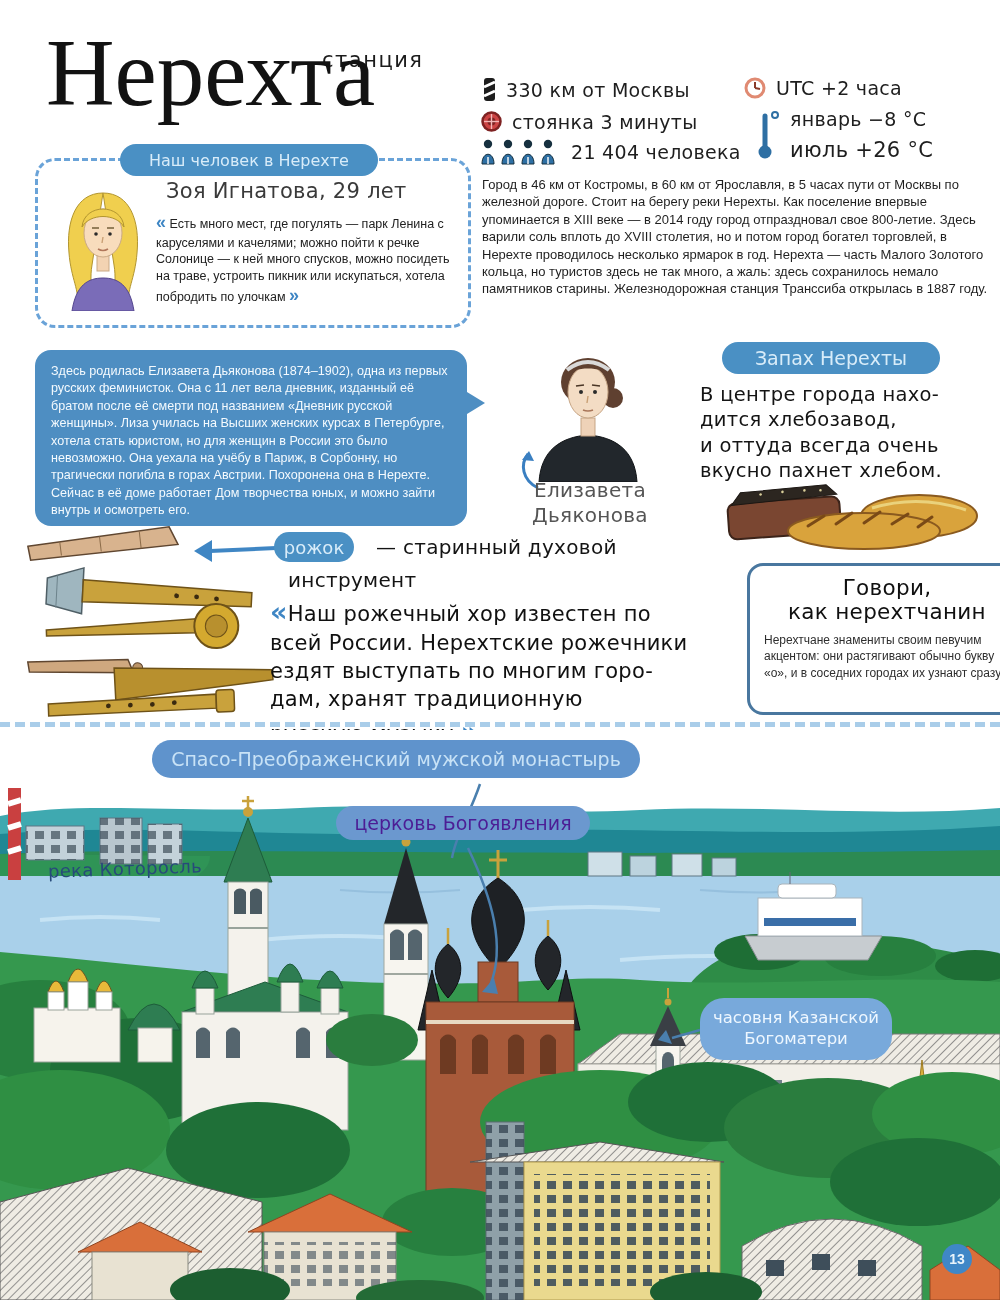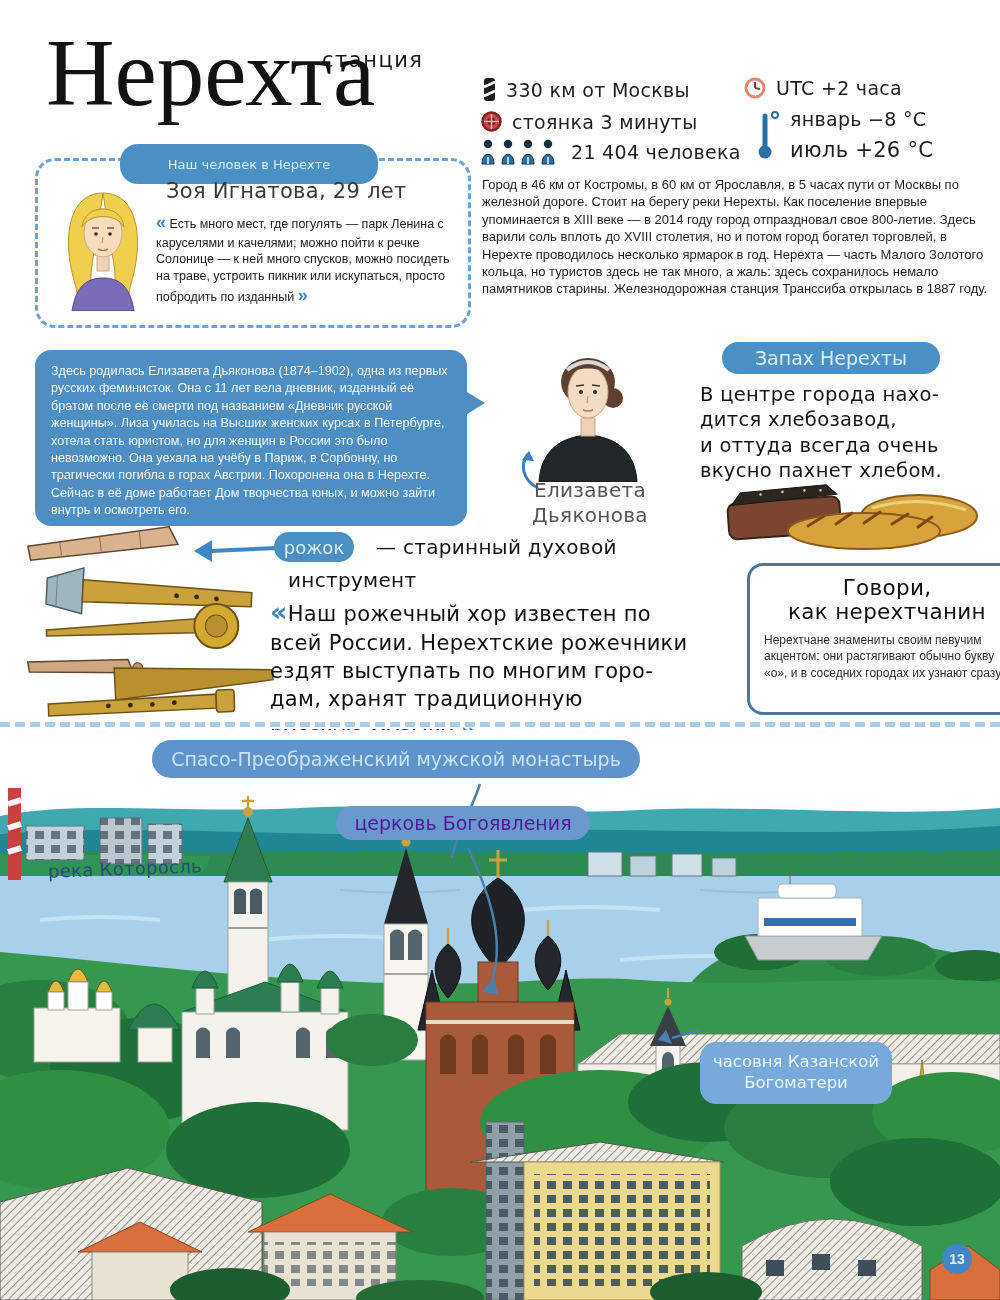--- a/index.html
+++ b/index.html
@@ -89,39 +89,39 @@
   </div>
   <svg class="abs" style="left:756px;top:108px;" width="24" height="52">
     <line x1="9" y1="8" x2="9" y2="40" stroke="#2e6fa3" stroke-width="5" stroke-linecap="round"></line>
     <circle cx="9" cy="44" r="6.5" fill="#2e6fa3"></circle>
     <circle cx="19" cy="7" r="3" fill="none" stroke="#2e6fa3" stroke-width="2"></circle>
   </svg>
   <div class="abs hand stat-text" style="left:790px;top:108px;">январь −8 °C</div>
   <div class="abs hand stat-text" style="left:790px;top:138px;font-size:21px;">июль +26 °C</div>
 
   <div class="abs person-card" style="left:35px;top:158px;width:430px;height:164px;">
-    <div class="pill abs" style="left:82px;top:-17px;width:258px;height:40px;font-size:13px;">Наш человек в Нерехте</div>
+    <div class="pill abs" style="left:82px;top:-17px;width:258px;height:32px;font-size:16px;">Наш человек в Нерехте</div>
     <svg class="abs" style="left:16px;top:24px;" width="98" height="126">
       <path d="M49,8 C22,8 12,36 15,68 C17,94 26,106 23,120 L40,120 C37,102 36,92 38,80 Z" fill="#f0cf4e" stroke="#b2952f"></path>
       <path d="M49,8 C76,8 86,36 83,68 C81,94 72,106 75,120 L58,120 C61,102 62,92 60,80 Z" fill="#f0cf4e" stroke="#b2952f"></path>
       <path d="M18,126 C22,100 34,93 49,93 C64,93 76,100 80,126 Z" fill="#7a6cb8" stroke="#55478f"></path>
       <rect x="43" y="70" width="12" height="16" fill="#f3d3b2" stroke="#c9a986"></rect>
       <ellipse cx="49" cy="48" rx="19" ry="24" fill="#f8dcbc" stroke="#c9a986"></ellipse>
       <path d="M28,42 C30,18 68,18 70,42 C62,28 36,28 28,42 Z" fill="#f0cf4e" stroke="#b2952f"></path>
       <circle cx="42" cy="49" r="1.8" fill="#2b2b2b"></circle>
         <circle cx="56" cy="49" r="1.8" fill="#2b2b2b"></circle>
       <line x1="38" y1="43" x2="45" y2="43" stroke="#6b5530" stroke-width="1.4"></line>
       <line x1="53" y1="43" x2="60" y2="43" stroke="#6b5530" stroke-width="1.4"></line>
       <line x1="49" y1="52" x2="48" y2="58" stroke="#c9a075" stroke-width="1.4"></line>
       <path d="M44,64 Q49,67 54,64" fill="none" stroke="#b0765a" stroke-width="1.6"></path>
     </svg>
     <div class="abs hand" style="left:128px;top:18px;font-size:21px;color:#3a3a3a;">Зоя Игнатова, 29 лет</div>
     <div class="abs body-text" style="left:118px;top:50px;width:302px;font-size:12.5px;line-height:1.32;">
       <span class="qmark" style="font-size:18px;">«</span>
-      <span>Есть много мест, где погулять — парк Ленина с каруселями и качелями; можно пойти к речке Солонице — к ней много спусков, можно посидеть на траве, устроить пикник или искупаться, просто побродить по изданный</span>
+      <span>Есть много мест, где погулять — парк Ленина с каруселями и качелями; можно пойти к речке Солонице — к ней много спусков, можно посидеть на траве, устроить пикник или искупаться, хотела побродить по улочкам</span>
       <span class="qmark" style="font-size:18px;">»</span>
     </div>
   </div>
 
   <div class="abs body-text" style="left:482px;top:176px;width:506px;font-size:13px;line-height:1.34;color:#1f1f1f;">Город в 46 км от Костромы, в 60 км от Ярославля, в 5 часах пути от Москвы по железной дороге. Стоит на берегу реки Нерехты. Как поселение впервые упоминается в XIII веке — в 2014 году город отпраздновал свое 800-летие. Здесь варили соль вплоть до XVIII столетия, но и потом город богател торговлей, в Нерехте проводилось несколько ярмарок в год. Нерехта — часть Малого Золотого кольца, но туристов здесь не так много, а жаль: здесь сохранилось немало памятников старины. Железнодорожная станция Транссиба открылась в 1887 году.</div>
 
   <div class="abs blue-box" style="left:35px;top:350px;width:432px;height:176px;padding:13px 16px;box-sizing:border-box;font-size:12.6px;line-height:1.38;">Здесь родилась Елизавета Дьяконова (1874–1902), одна из первых русских феминисток. Она с 11 лет вела дневник, изданный её братом после её смерти под названием «Дневник русской женщины». Лиза училась на Высших женских курсах в Петербурге, хотела стать юристом, но для женщин в России это было невозможно. Она уехала на учёбу в Париж, в Сорбонну, но трагически погибла в горах Австрии. Похоронена она в Нерехте. Сейчас в её доме работает Дом творчества юных, и можно зайти внутрь и осмотреть его.</div>
   <div class="abs" style="left:467px;top:392px;width:0;height:0;border-left:18px solid #4e8ec2;border-top:11px solid transparent;border-bottom:11px solid transparent;"></div>
 
   <svg class="abs" style="left:525px;top:340px;" width="126" height="142">
@@ -412,18 +412,18 @@
     <path d="M480,54 C470,84 456,104 452,128" fill="none" stroke="#4a7fae" stroke-width="2.5"></path>
     <path d="M468,118 C492,168 506,216 490,256" fill="none" stroke="#4a7fae" stroke-width="2.5"></path>
     <path d="M482,262 L494,248 L498,264 Z" fill="#4a7fae"></path>
     <line x1="700" y1="300" x2="672" y2="308" stroke="#4a7fae" stroke-width="2.5"></line>
     <path d="M666,300 L658,310 L672,314 Z" fill="#4a7fae"></path>
   </svg>
 
   <div class="abs label-pill" style="left:152px;top:740px;width:488px;height:38px;background:#5f93cc;color:#c8e2f6;font-size:19px;">Спасо-Преображенский мужской монастырь</div>
   <div class="abs label-pill" style="left:336px;top:806px;width:254px;height:34px;background:#6b98cf;color:#4c1d95;font-size:19px;">церковь Богоявления</div>
   <div class="abs hand" style="left:48px;top:858px;font-size:18px;color:#274a7a;transform:rotate(-2deg);">река Которосль</div>
-  <div class="abs label-pill preline" style="left:700px;top:998px;width:192px;height:62px;background:#78a9db;color:#eef7ff;font-size:16.5px;line-height:1.25;border-radius:16px;margin-top:44px;">часовня Казанской
+  <div class="abs label-pill preline" style="left:700px;top:998px;width:192px;height:62px;background:#78a9db;color:#eef7ff;font-size:16.5px;line-height:1.25;border-radius:24px;">часовня Казанской
 Богоматери</div>
 
   <div class="abs pagenum" style="left:942px;top:1244px;width:30px;height:30px;font-size:14px;">13</div>
 
 </div>
 
 </body></html>

